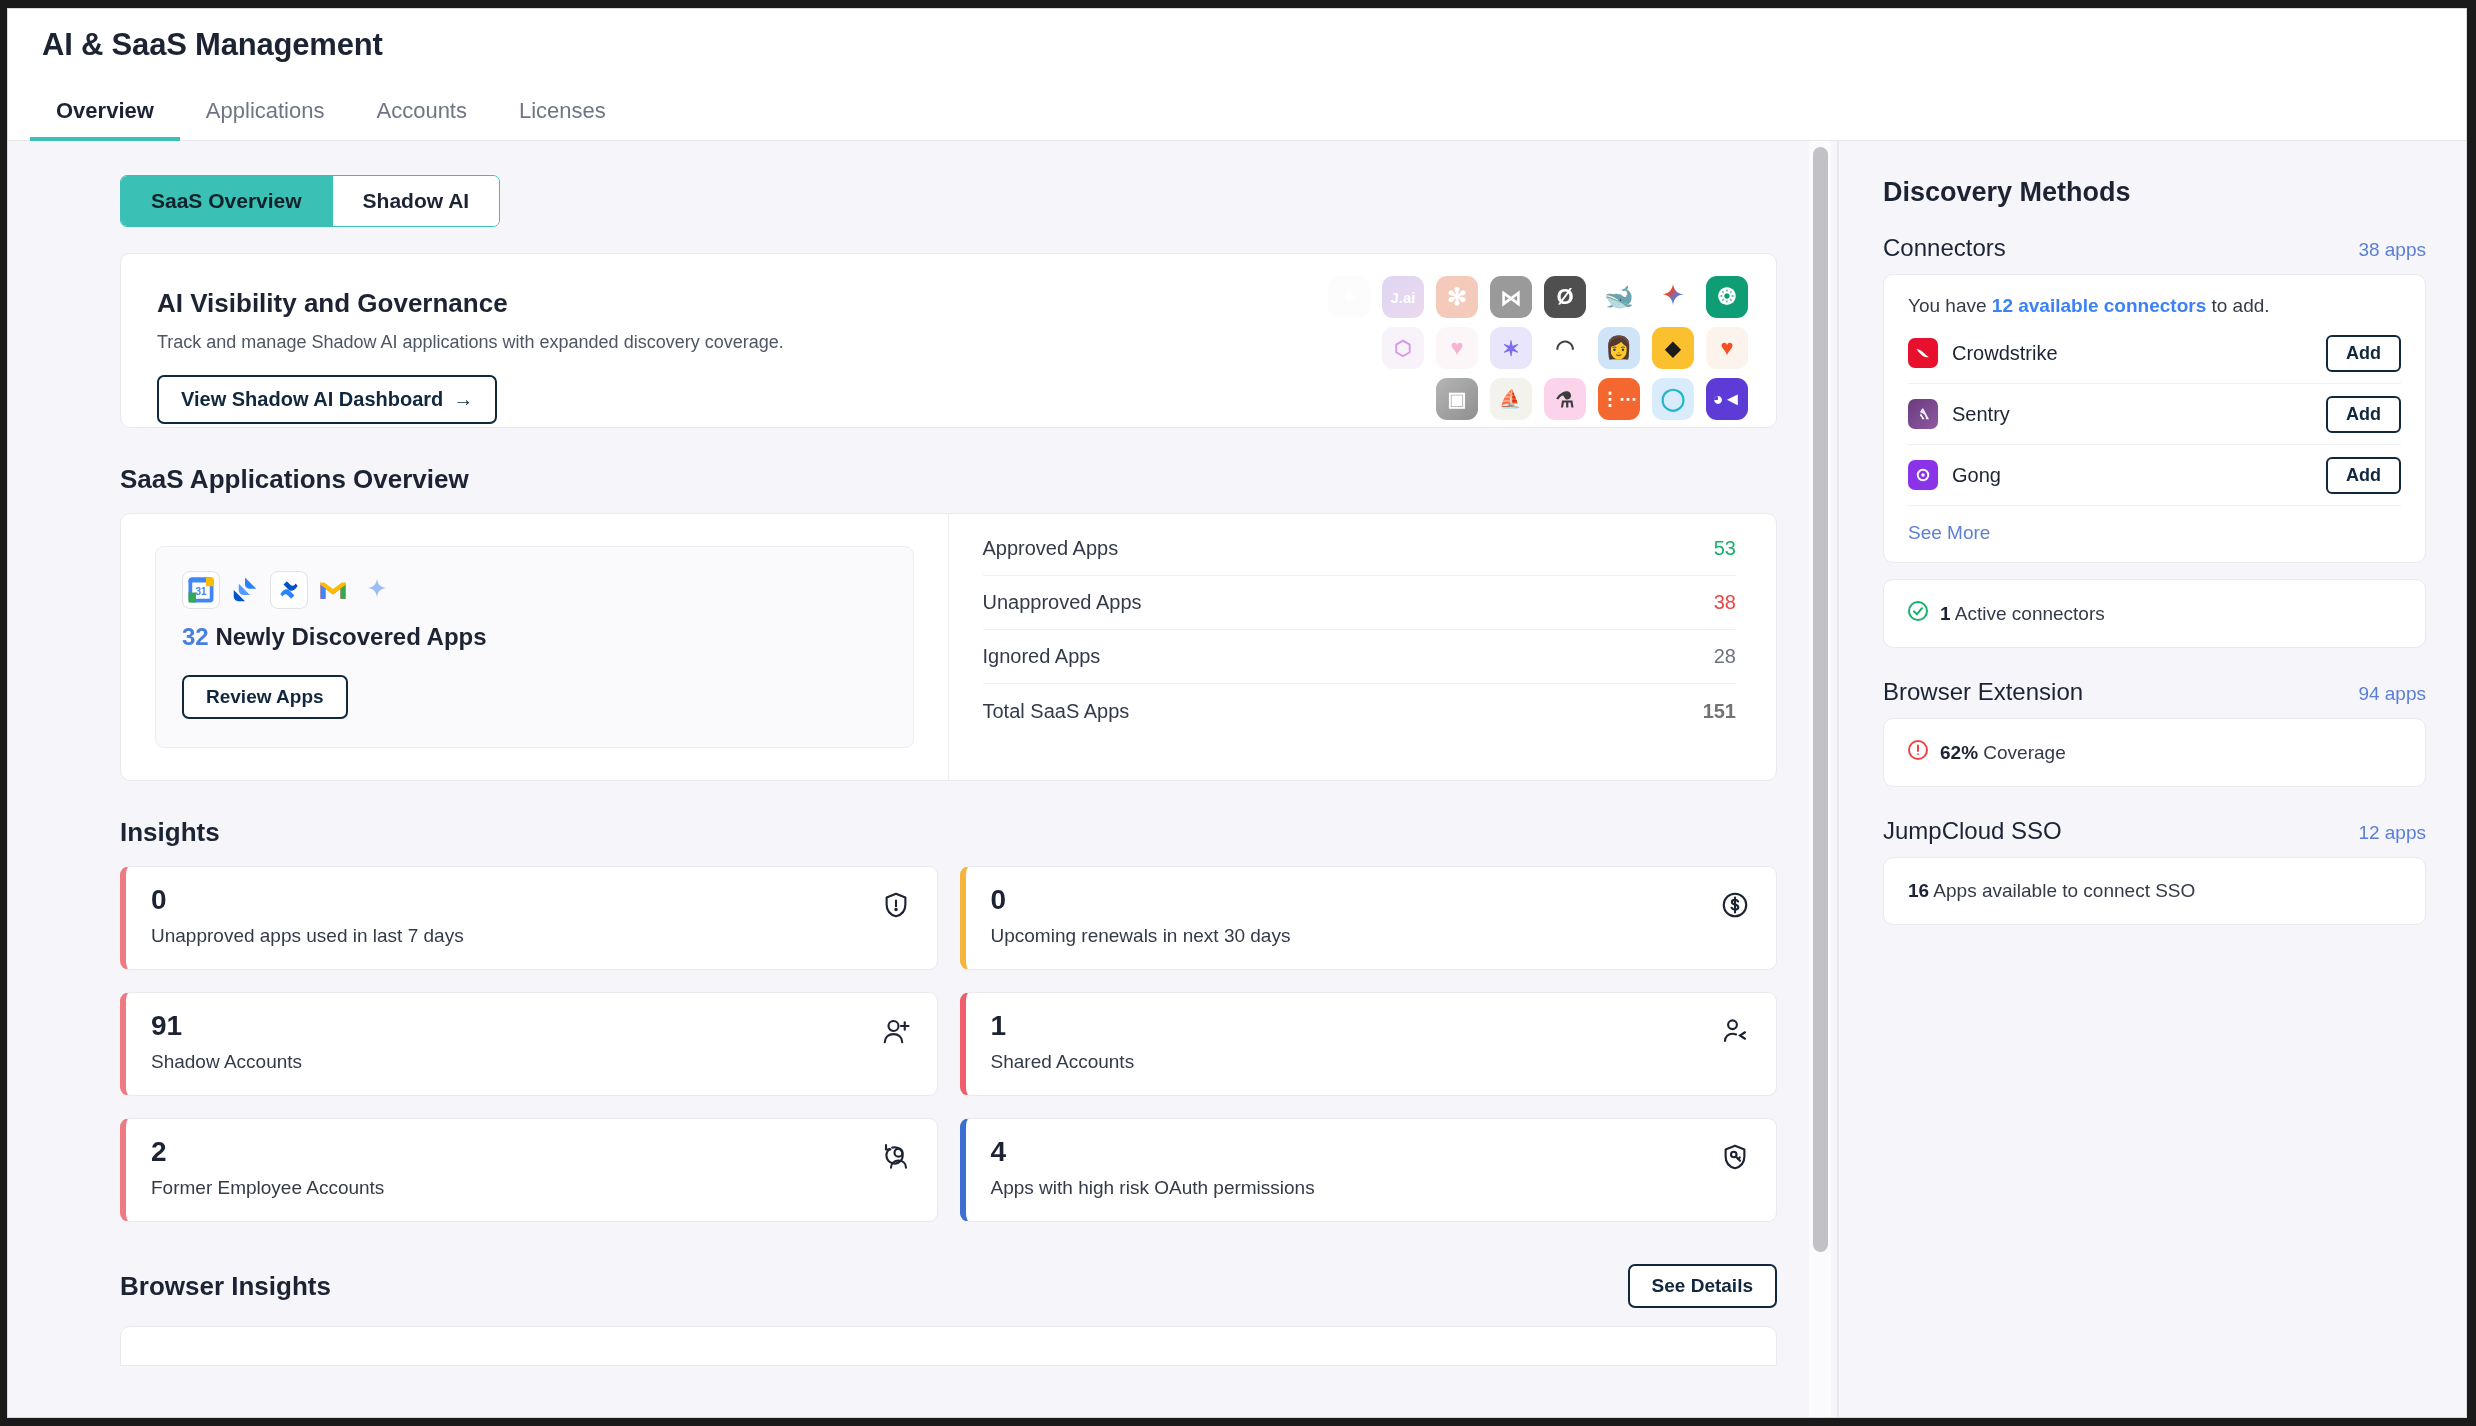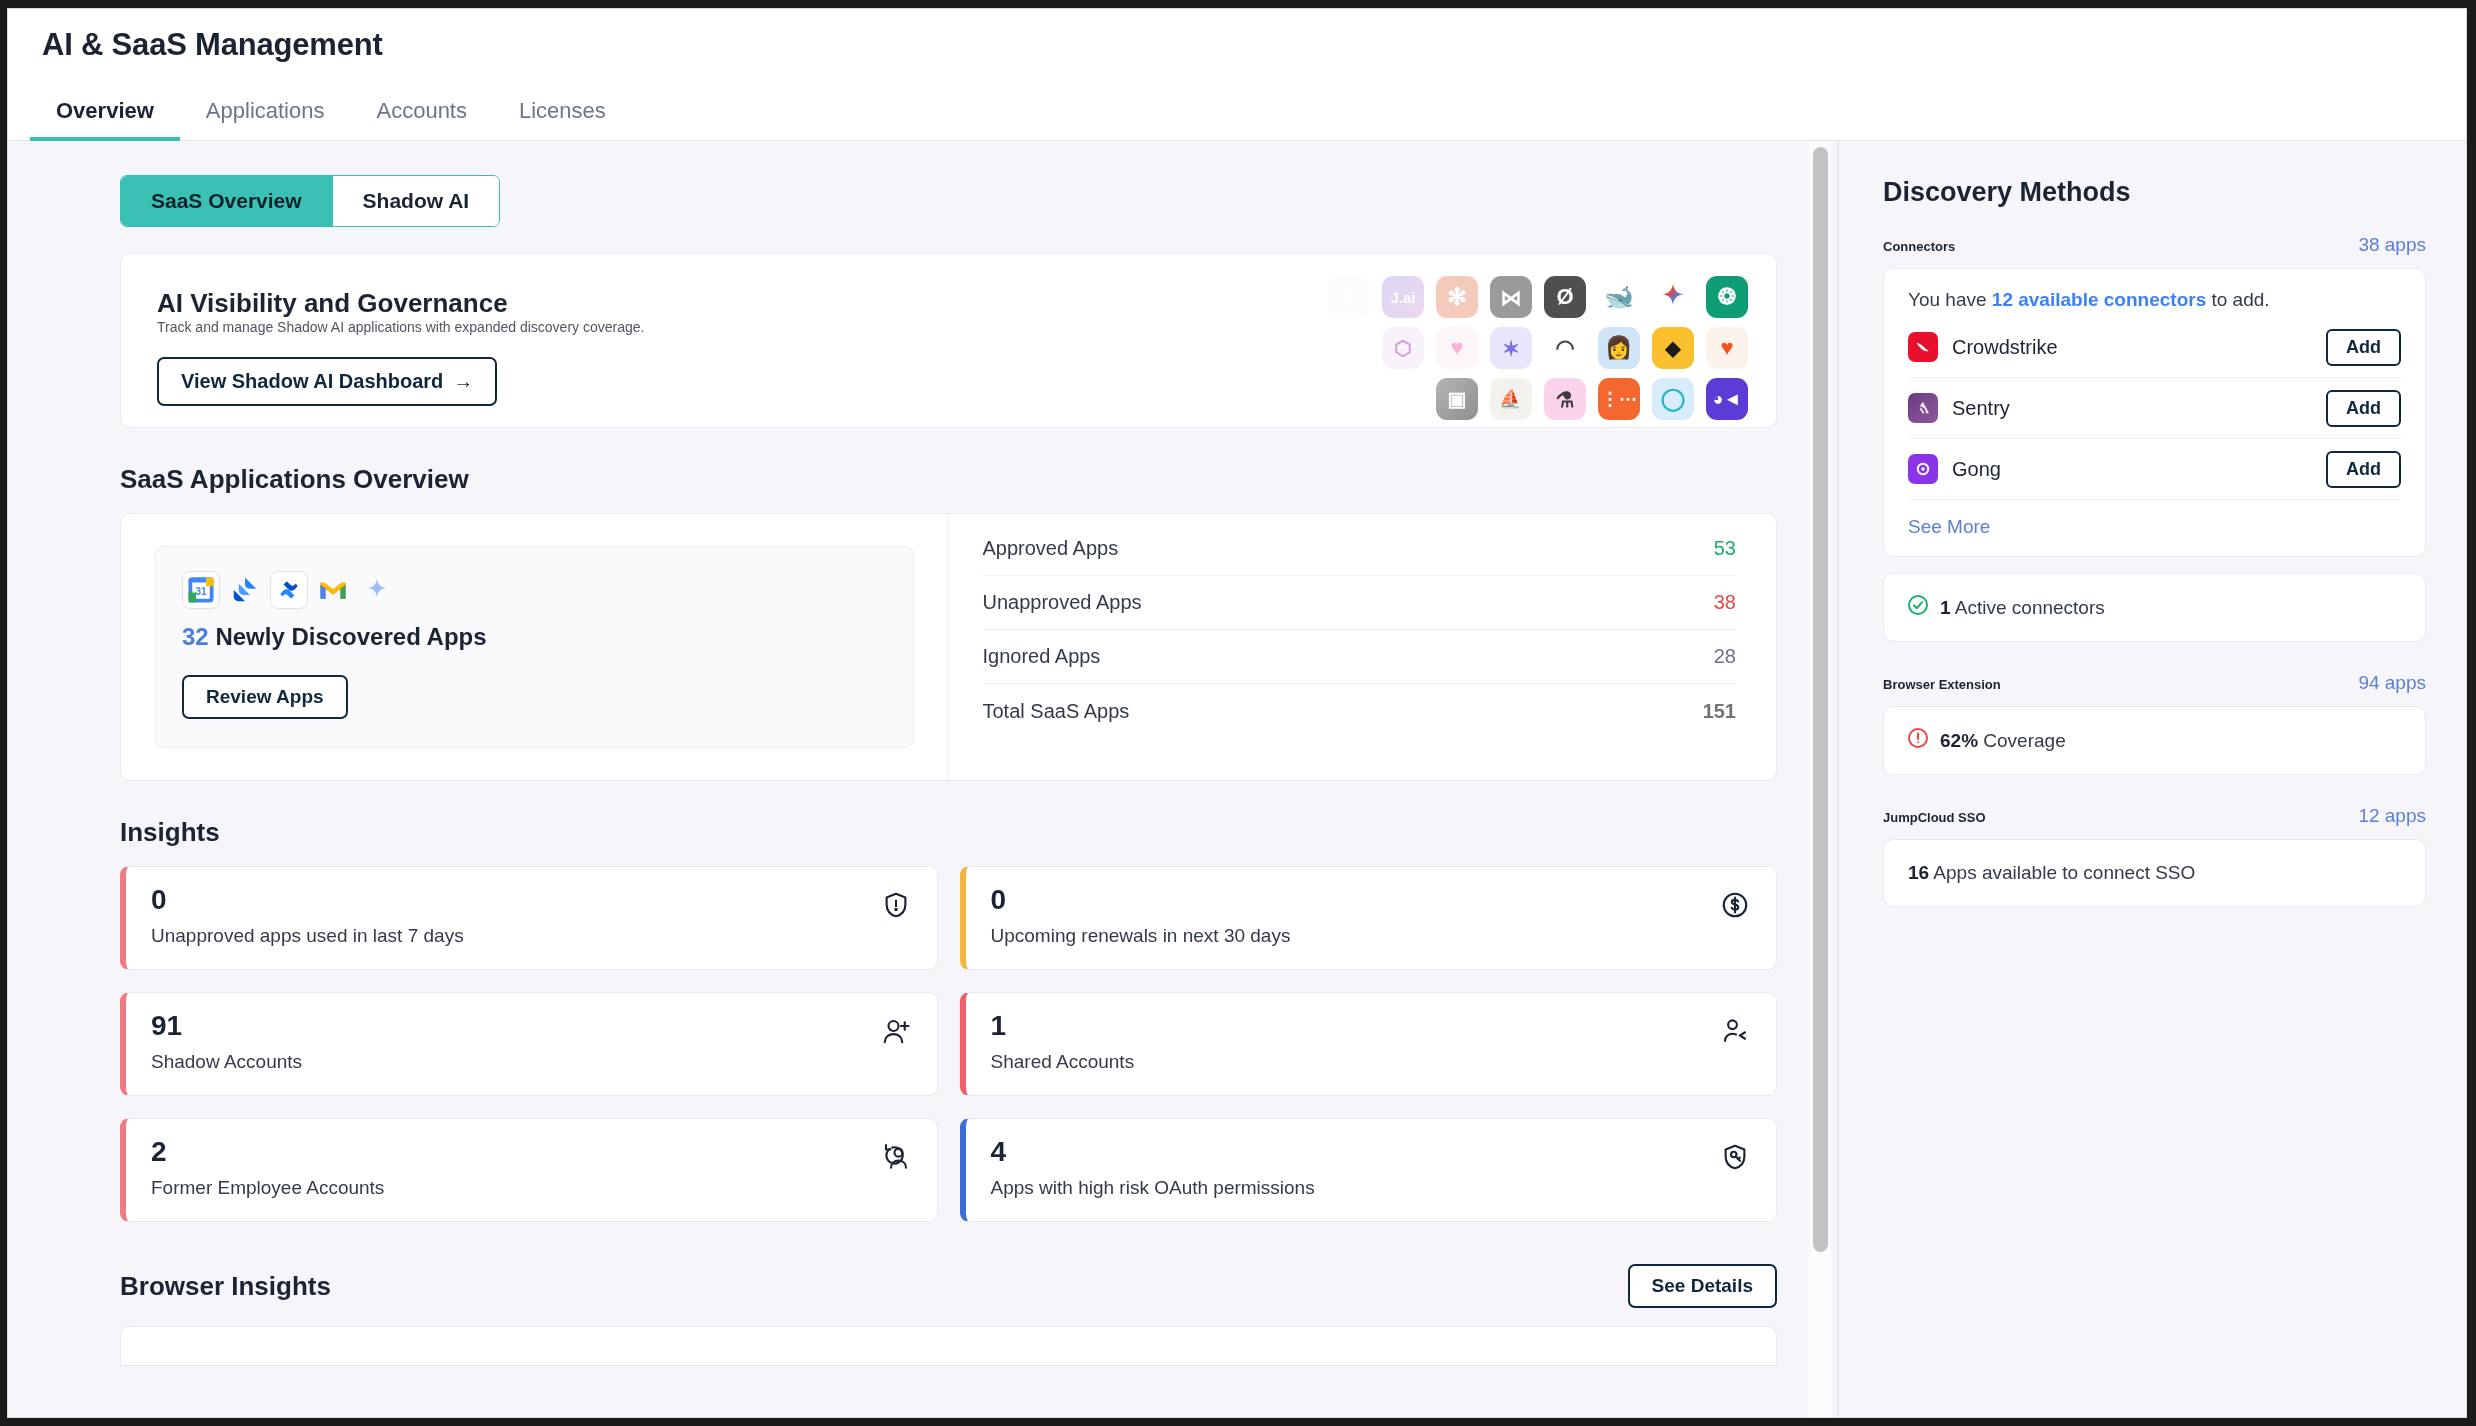--- a/index.html
+++ b/index.html
@@ -113,21 +113,22 @@
   }
 
   .hero {
     height: 175px;
     padding: 34px 36px;
     display: flex; justify-content: space-between;
     position: relative; overflow: hidden;
   }
   .hero-title { font-size: 26px; font-weight: 700; color: #1c2434; }
   .hero-sub {
-    font-size: 14px; color: #4f5663;
+    font-size: 18px; color: #4f5663;
+    margin-top: 13px;
   }
   .btn-outline {
     display: inline-flex; align-items: center; gap: 10px;
     border: 2px solid #10273d; border-radius: 7px;
     background: #ffffff; color: #10273d;
     font-size: 20px; font-weight: 600;
     padding: 11px 22px; cursor: pointer;
     font-family: "Liberation Sans", sans-serif;
   }
   .hero-btn-wrap { margin-top: 22px; }
@@ -234,21 +235,21 @@
     border-radius: 10px 10px 0 0;
     height: 40px;
   }
 
   
   .side-title { font-size: 27px; font-weight: 700; color: #1c2434; margin-bottom: 26px; }
   .side-sec-head {
     display: flex; justify-content: space-between; align-items: baseline;
     margin-bottom: 12px;
   }
-  .side-sec-name { font-size: 13px; font-weight: 700; color: #1c2434; }
+  .side-sec-name { font-size: 24px; font-weight: 400; color: #1c2434; }
   .side-sec-count { font-size: 19px; color: #5b7fd4; cursor: pointer; }
   .conn-card { padding: 20px 24px 18px 24px; }
   .conn-note { font-size: 19px; color: #333b49; margin-bottom: 6px; }
   .conn-note b { font-weight: 700; color: #3b82f6; }
   .conn-row {
     display: flex; align-items: center; justify-content: space-between;
     height: 61px;
     border-bottom: 1px solid #f0f0f4;
   }
   .conn-left { display: flex; align-items: center; gap: 14px; }

